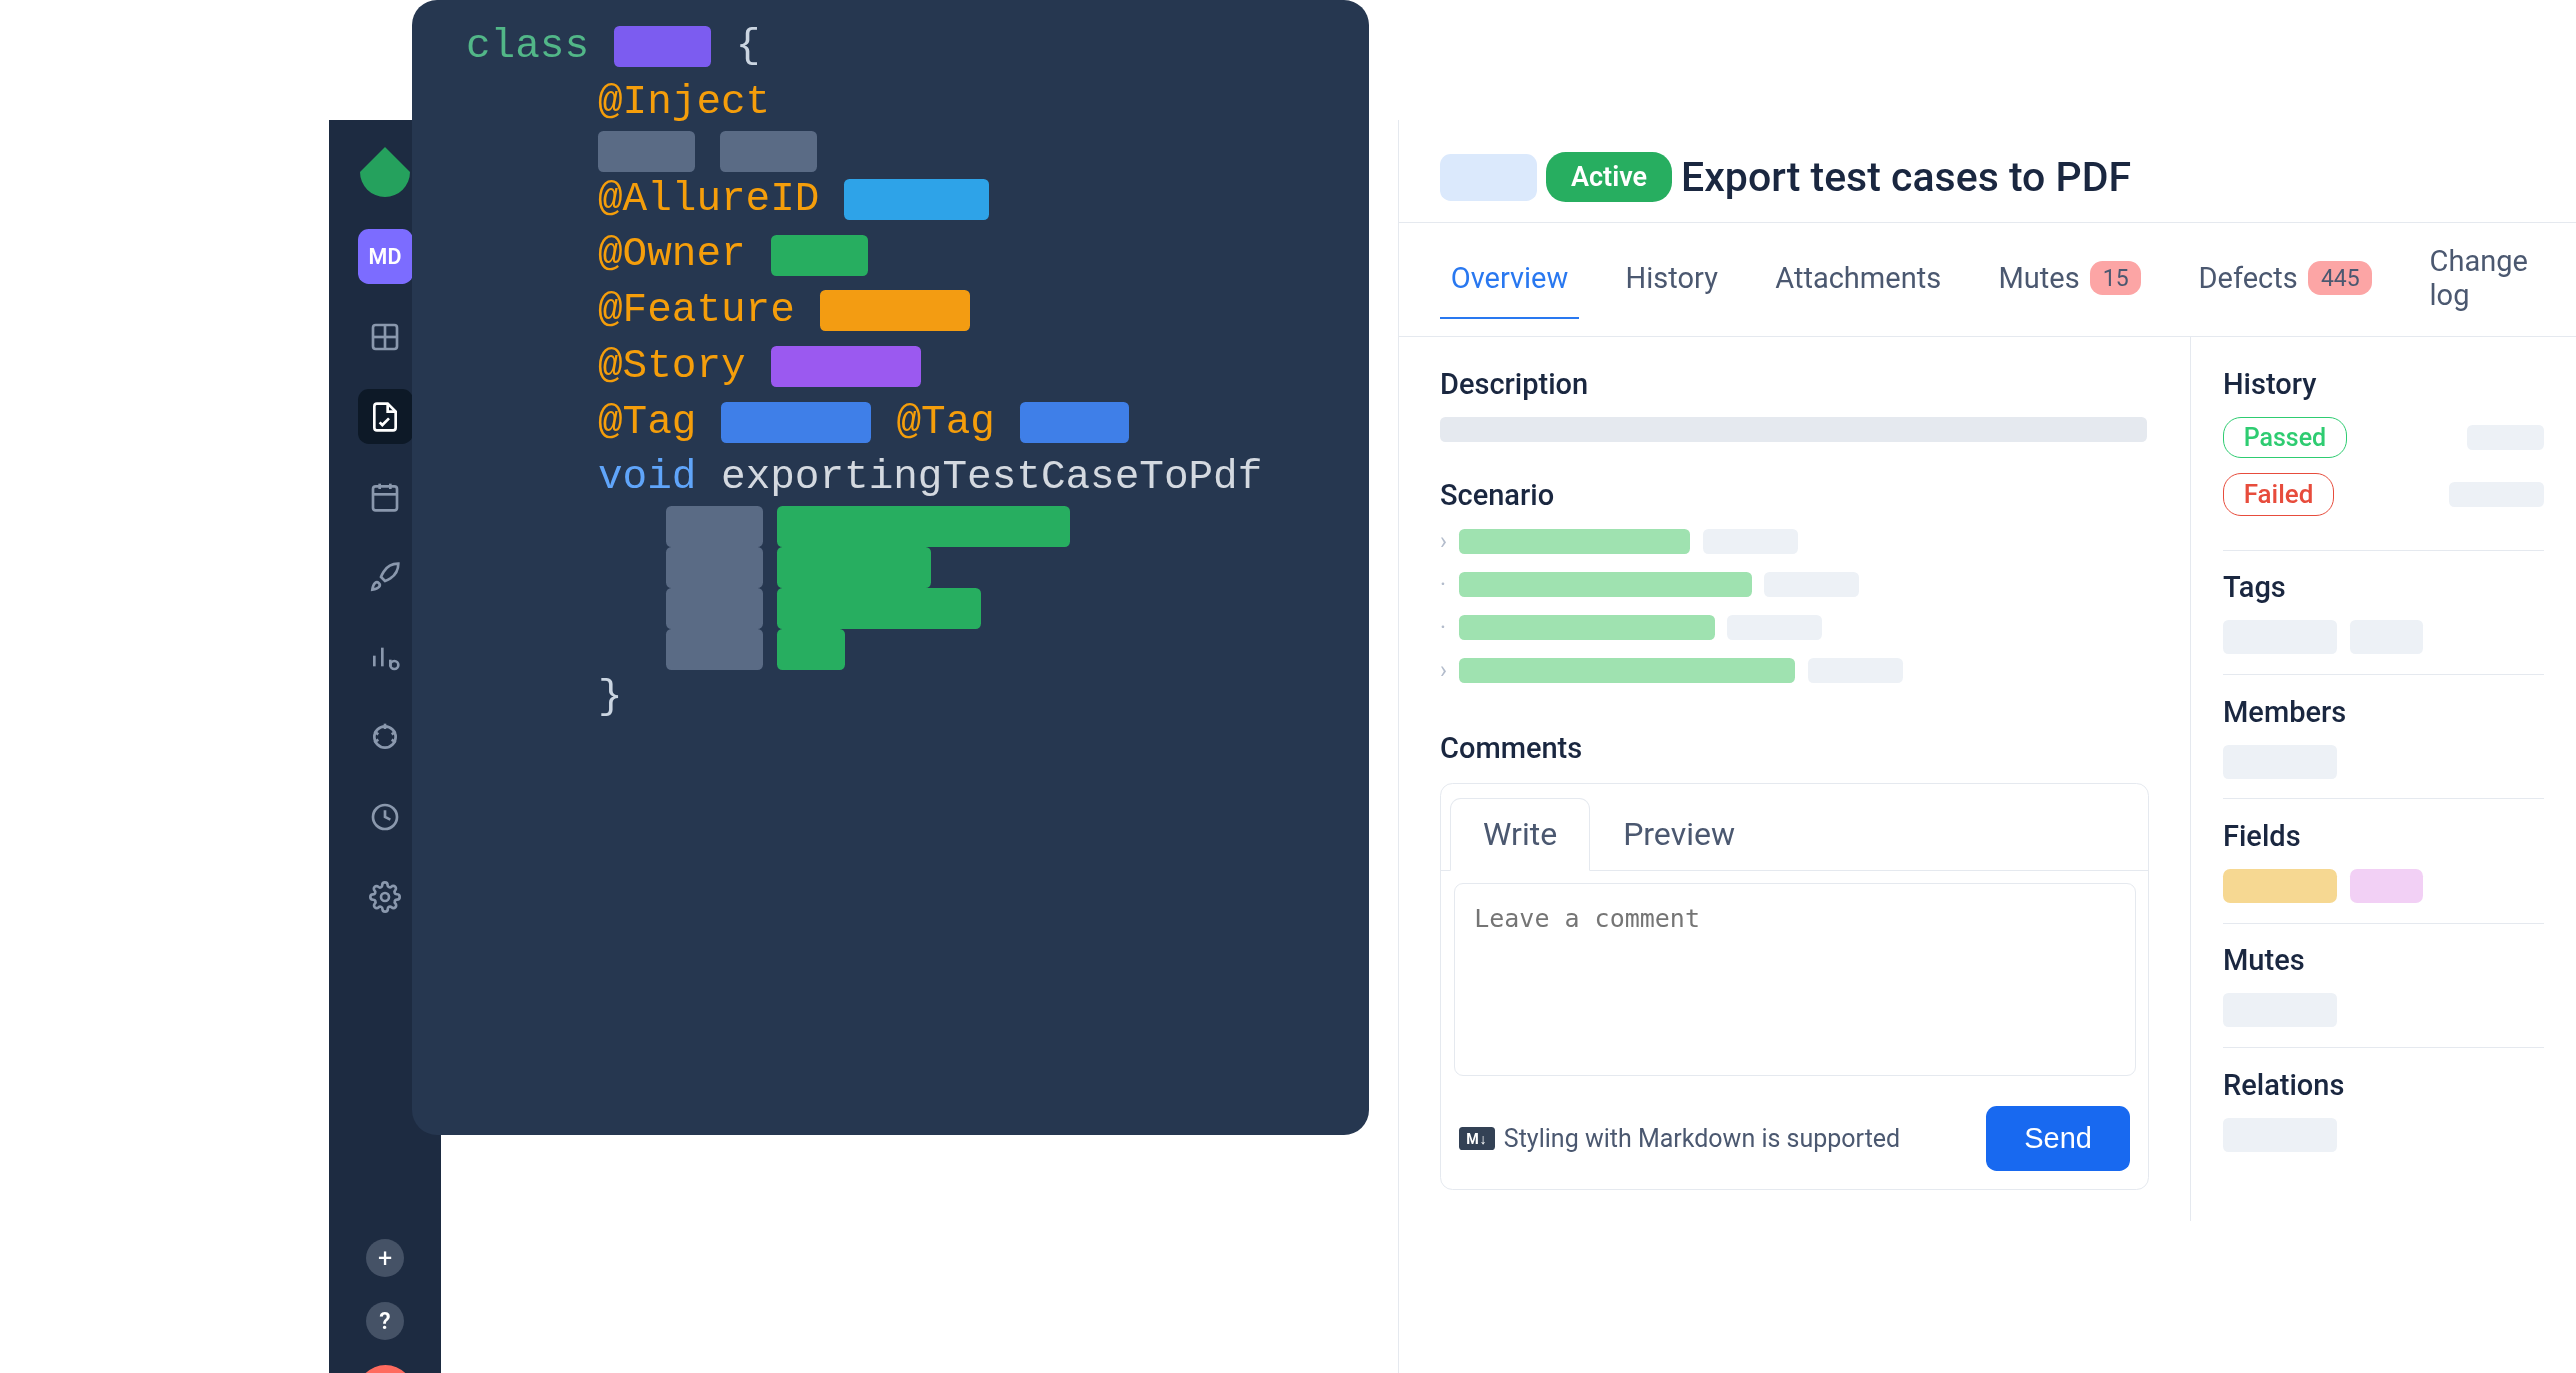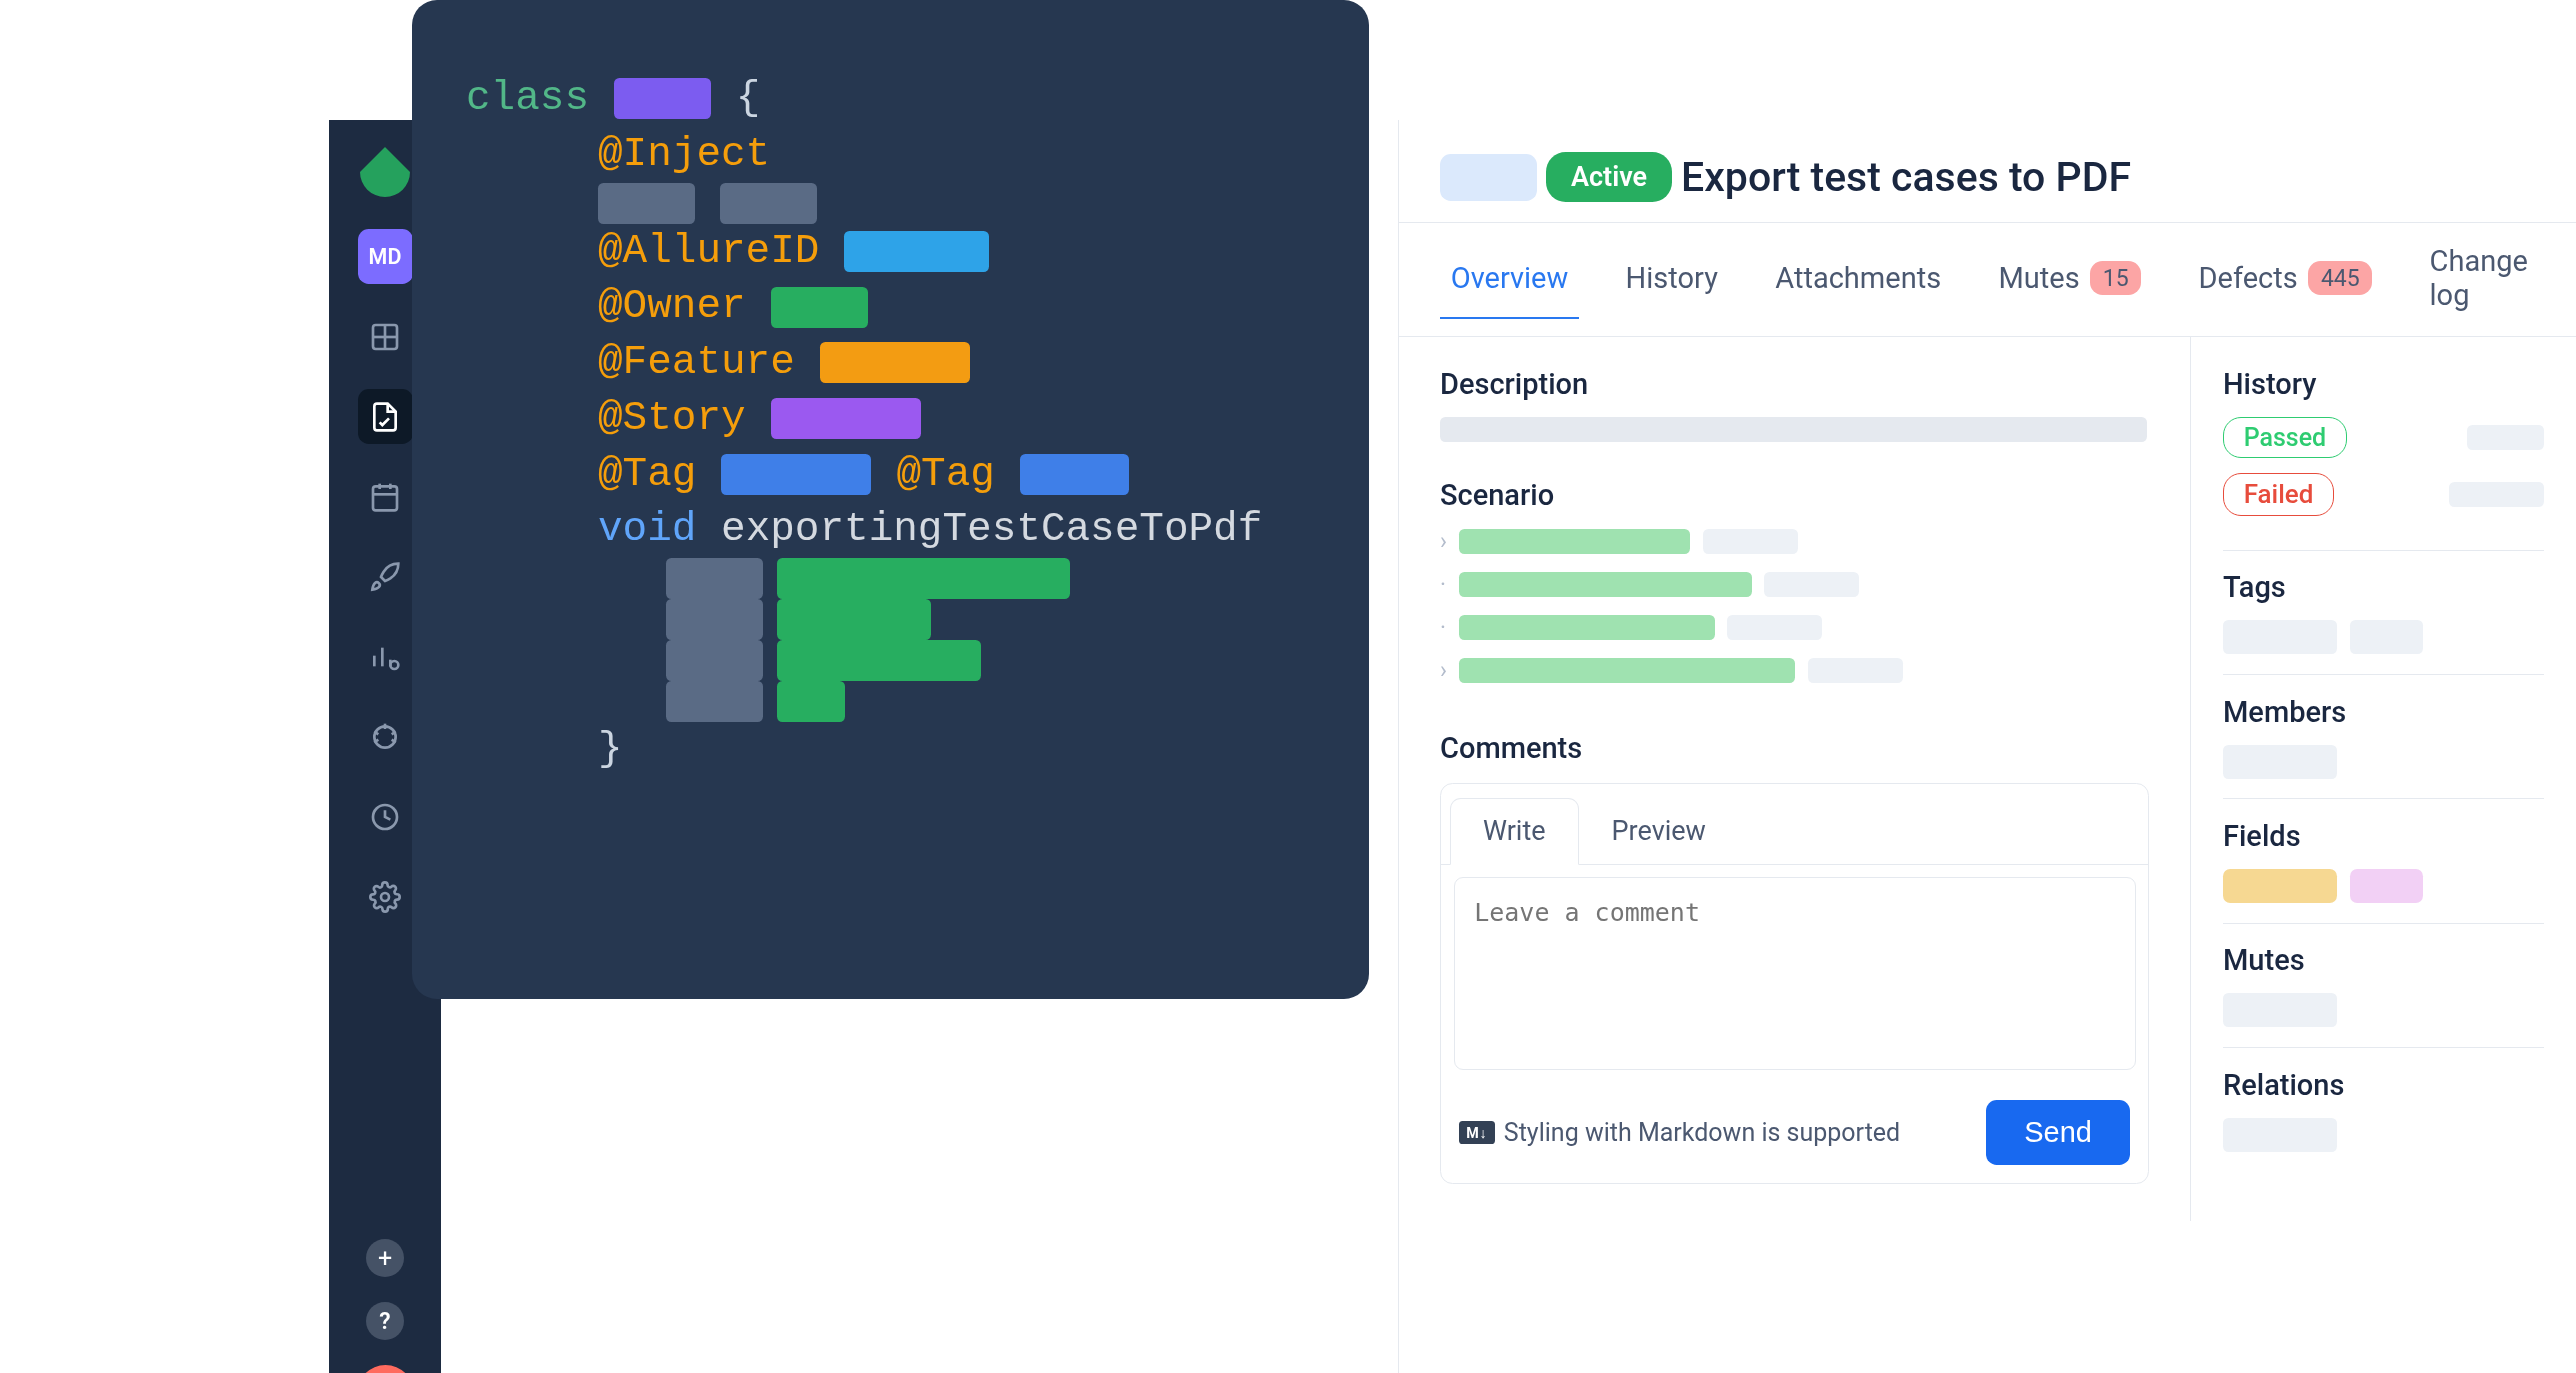--- a/index.html
+++ b/index.html
@@ -125,24 +125,24 @@
       stroke: currentColor;
       stroke-width: 2;
     }
     
     
     .code-panel {
       position: absolute;
       left: 412px;
       top: 0;
       width: 957px;
-      height: 999px;
+      height: 1135px;
       background: #263750;
       border-radius: 25px;
-      padding: 71px 54px;
+      padding: 19px 54px;
       font-family: "Menlo", "Monaco", "Courier New", monospace;
       font-size: 41px;
       line-height: 1.36;
       color: #d4d9e0;
       overflow: hidden;
     }
     
     .code-line {
       white-space: pre;
       display: flex;
@@ -346,21 +346,21 @@
       margin-top: 18px;
     }
     
     .comment-tabs {
       display: flex;
       padding: 14.3px 9px 0 9px;
     }
     
     .comment-tab {
       padding: 16px 32px;
-      font-size: 27px;
+      font-size: 32px;
       color: #4b5870;
       border: 0.9px solid transparent;
       border-radius: 10.7px 10.7px 0 0;
       cursor: pointer;
     }
     
     .comment-tab.active {
       border-color: #e5e9ef;
       border-bottom-color: #fff;
       background: #fff;

